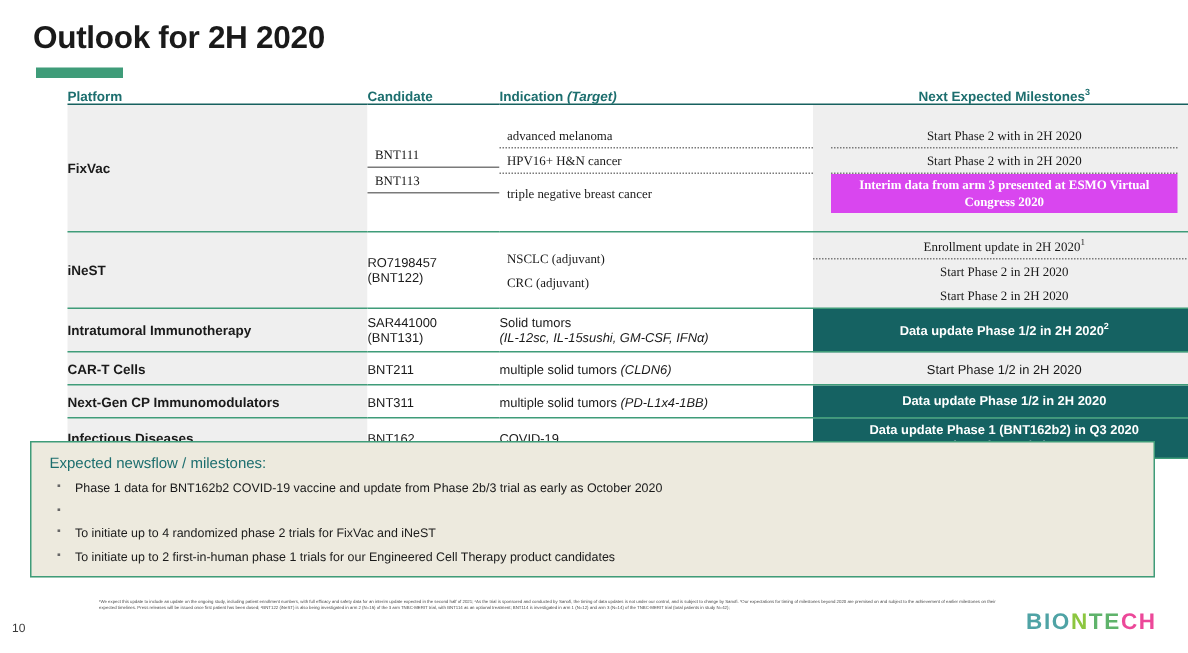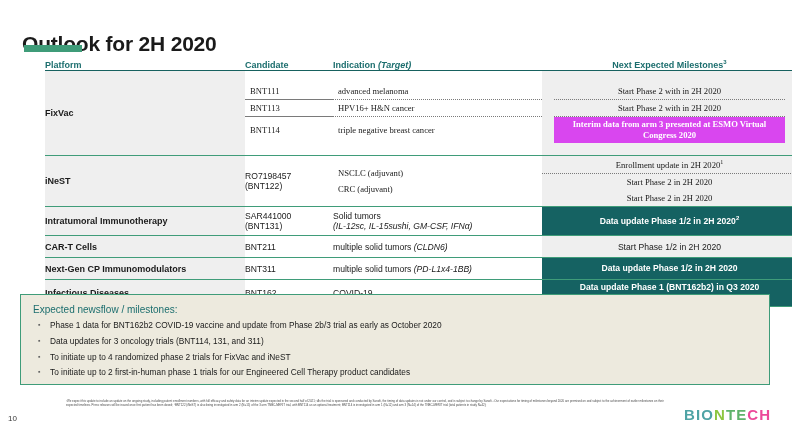--- a/index.html
+++ b/index.html
@@ -13,21 +13,21 @@
     font-family: "Liberation Sans", sans-serif;
     color: #231f20;
     position: relative;
     overflow: hidden;
   }
 
   
   .slide-title {
     position: absolute;
     left: 22px;
-    top: 32px;
+    top: 14px;
     font-size: 21px;
     font-weight: bold;
     letter-spacing: -0.2px;
     color: #1a1a1a;
     white-space: nowrap;
   }
   .title-rule {
     position: absolute;
     left: 24px;
     top: 45px;
@@ -203,23 +203,20 @@
 
     <td class="cand-cell" style="padding:0">
       <table class="inner">
         <tbody>
                 <tr>
                   <td class="sep-solid" style="height:16px;padding-left:5px">BNT111</td>
                 </tr>
         <tr>
                   <td class="sep-solid" style="height:16px;padding-left:5px">BNT113</td>
                 </tr>
-        <tr>
-                  <td style="height:26px;padding-left:5px">BNT114</td>
-                </tr>
       </tbody>
             </table>
     </td>
 
     <td class="ind-cell" style="padding:0">
       <table class="inner">
         <tbody>
                 <tr>
                   <td class="sep-dot" style="height:16px;padding-left:5px">advanced melanoma</td>
                 </tr>
@@ -331,21 +328,20 @@
 
 <div class="newsbox">
   <div class="newsbox-title">Expected newsflow / milestones:</div>
 
   <div class="bullet-row">
     <span class="bullet-dot">▪</span>
     <span class="bullet-txt">Phase 1 data for BNT162b2 COVID-19 vaccine and update from Phase 2b/3 trial as early as October 2020</span>
   </div>
   <div class="bullet-row">
     <span class="bullet-dot">▪</span>
-    <span class="bullet-txt">Data updates for 3 oncology trials (BNT114, 131, and 311)</span>
   </div>
   <div class="bullet-row">
     <span class="bullet-dot">▪</span>
     <span class="bullet-txt">To initiate up to 4 randomized phase 2 trials for FixVac and iNeST</span>
   </div>
   <div class="bullet-row">
     <span class="bullet-dot">▪</span>
     <span class="bullet-txt">To initiate up to 2 first-in-human phase 1 trials for our Engineered Cell Therapy product candidates</span>
   </div>
 </div>

